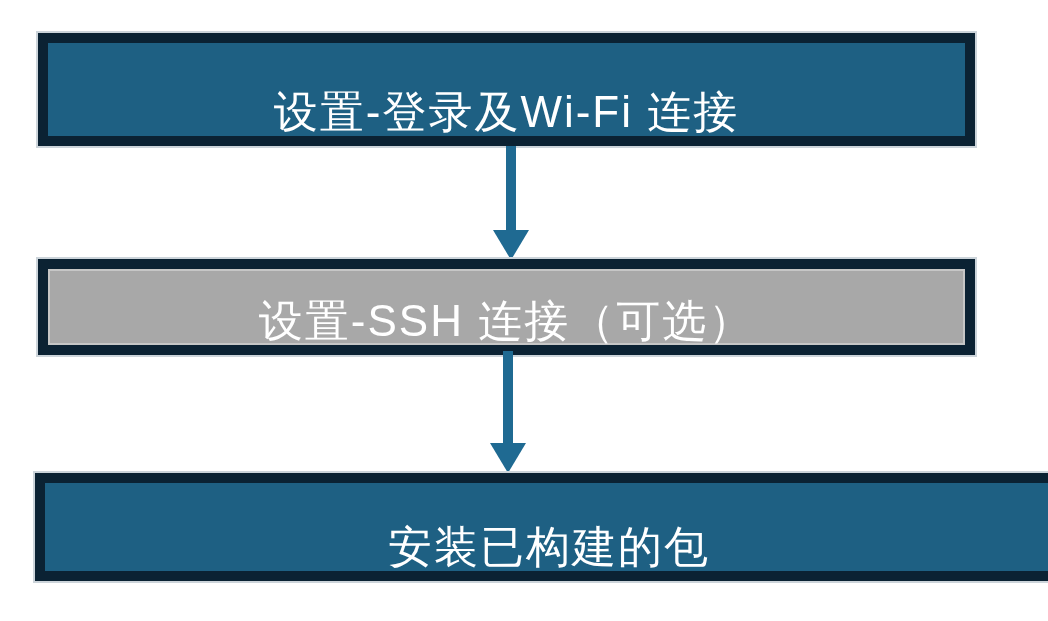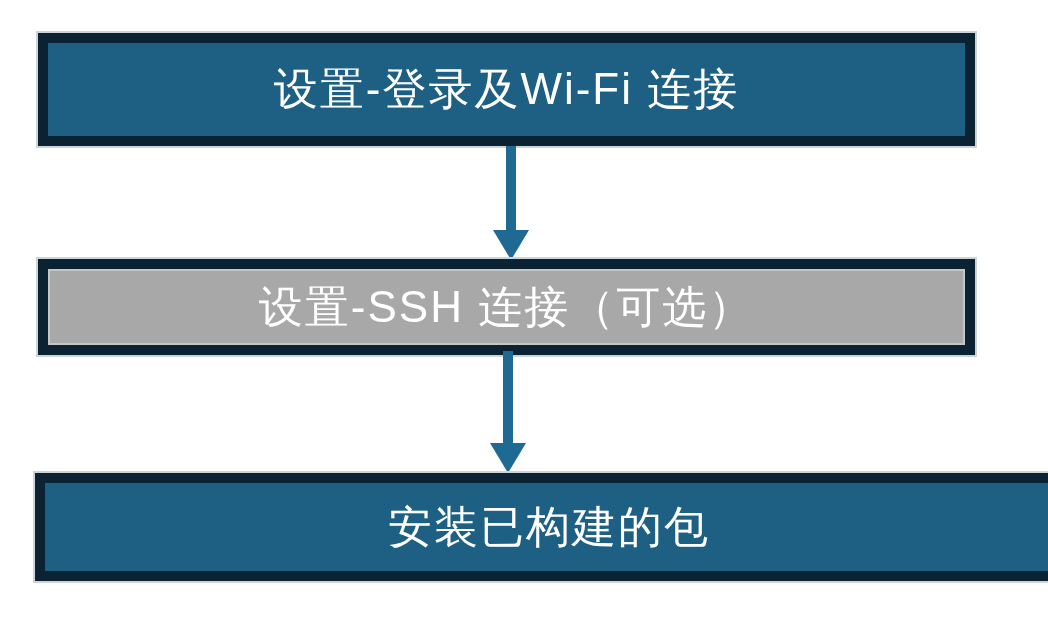--- a/index.html
+++ b/index.html
@@ -17,21 +17,21 @@
     width: 1048px;
     height: 621px;
     background: var(--background);
     overflow: hidden;
   }
   .node {
     position: absolute;
     box-sizing: border-box;
     border: 10px solid var(--node-border);
     display: flex;
-    align-items: center;
+    align-items: flex-end;
     justify-content: center;
     font-size: 44px;
     letter-spacing: 2px;
     box-shadow: 0 0 0 2px #ccd4da;
     text-align: center;
     line-height: 1.1;
     white-space: nowrap;
   }
   .node-1 {
     left: 38px;  top: 33px;

